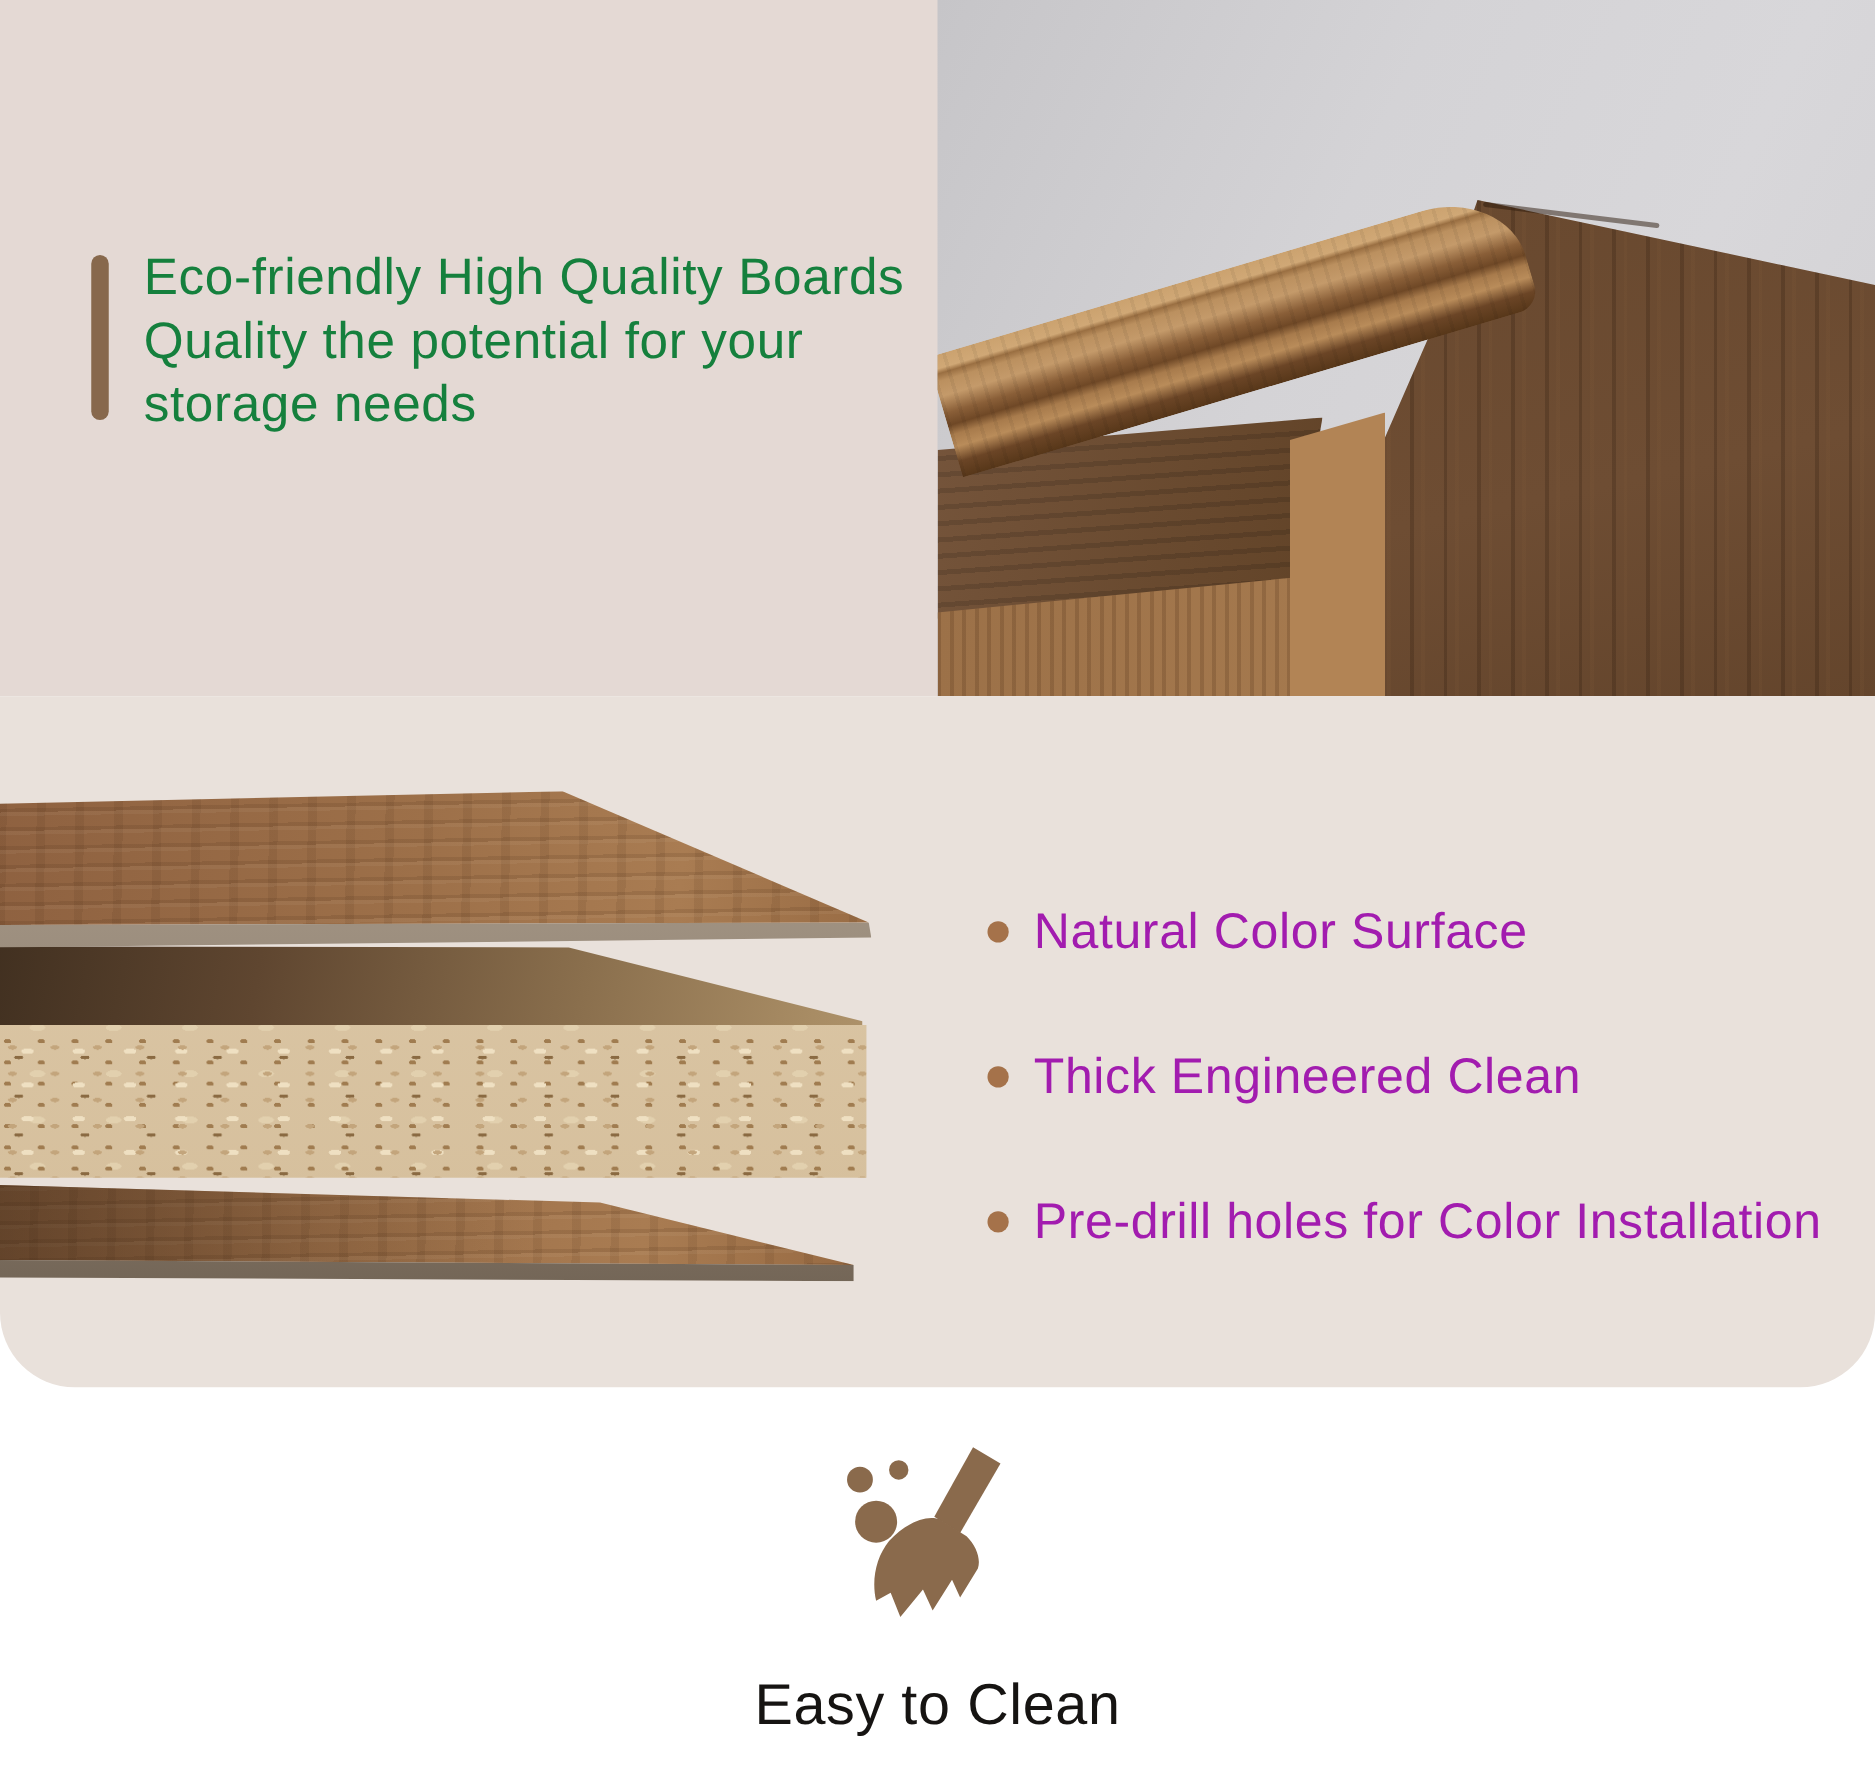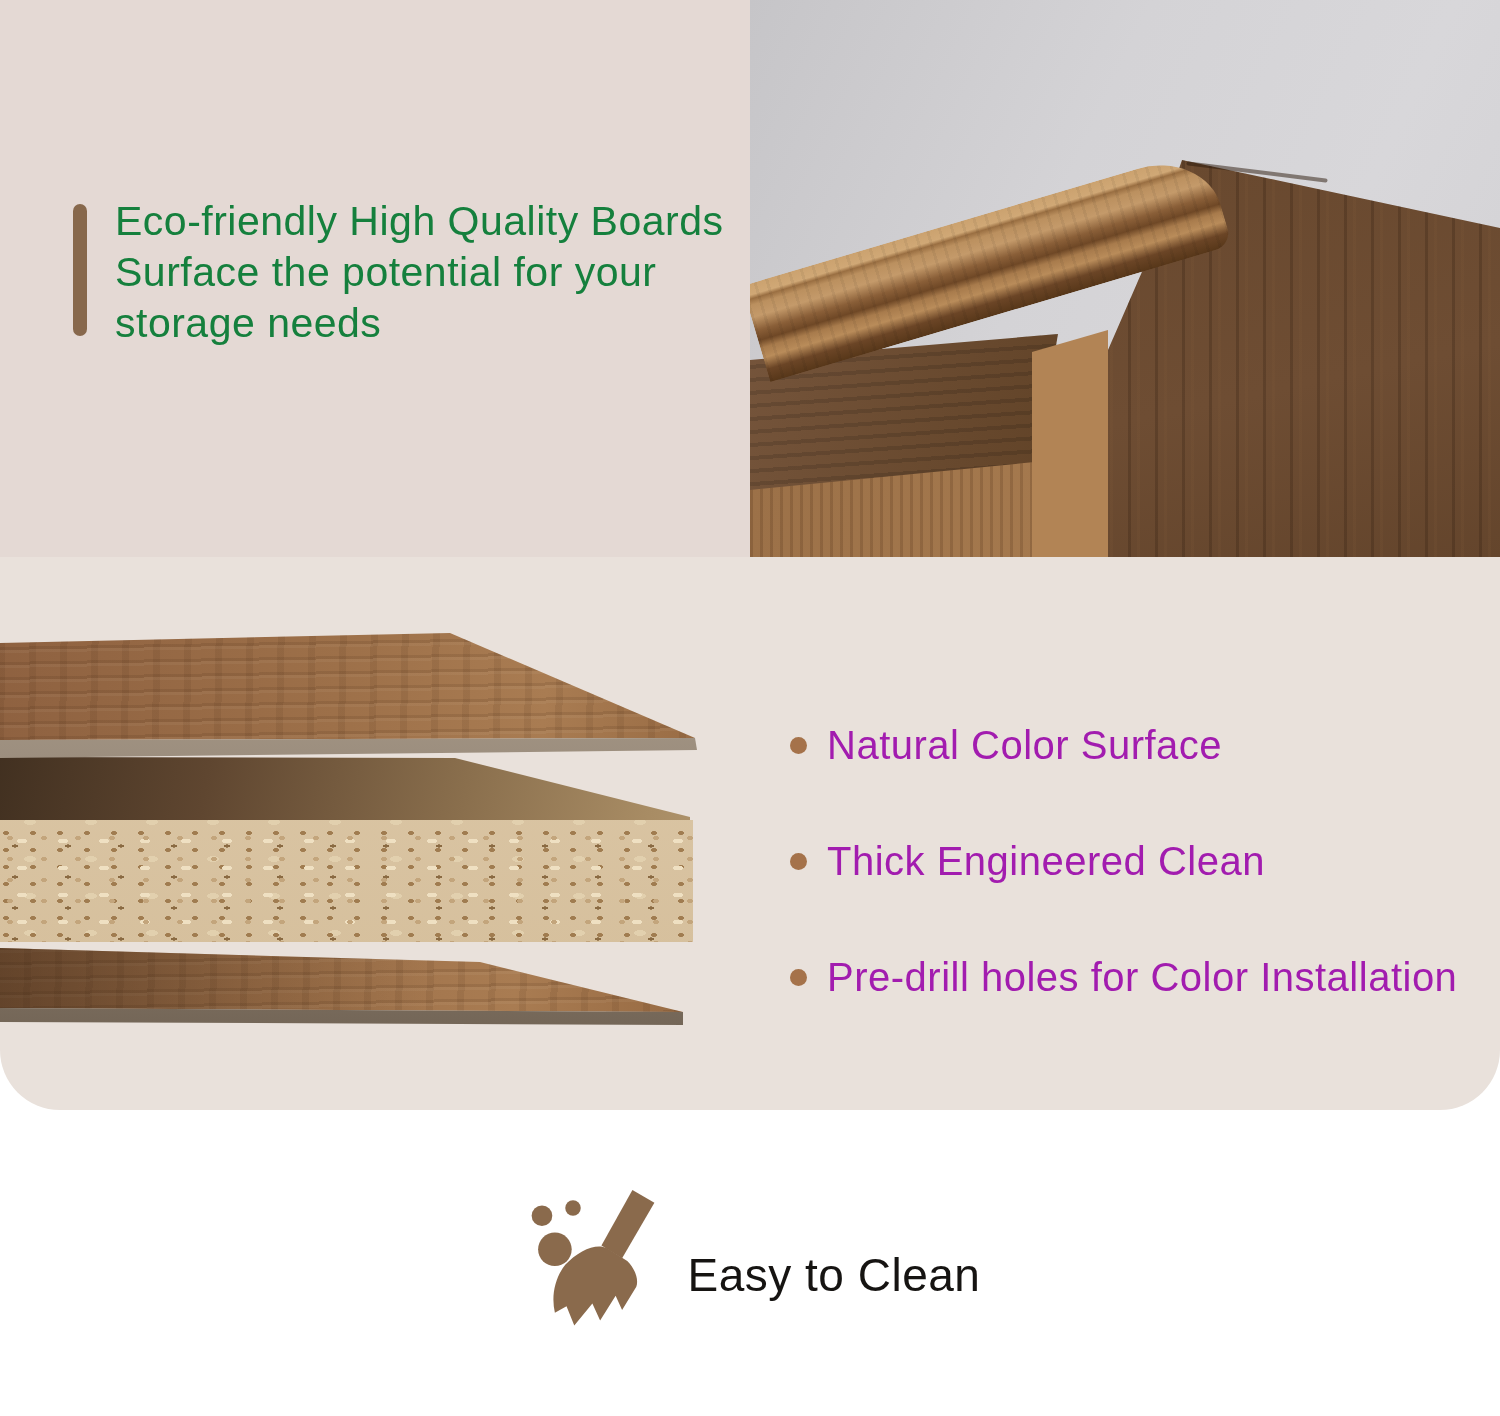--- a/index.html
+++ b/index.html
@@ -96,36 +96,36 @@
   .edge-bottom{clip-path:polygon(0 451px,683px 455px,683px 468px,0 465px);}
 
   .features{position:absolute;left:790px;top:160px;}
   .feature{display:flex;align-items:center;height:56px;margin-bottom:60px;}
   .feature .dot{width:17px;height:17px;border-radius:50%;background:#a5724a;margin-right:20px;flex:0 0 auto;}
   .feature .ftext{font-size:40px;color:#a21caf;letter-spacing:.5px;white-space:nowrap;}
 
   
   .section-bottom{position:absolute;left:0;top:1110px;width:1500px;height:306px;background:#ffffff;}
   .perks{position:absolute;left:0;top:40px;width:1500px;display:flex;justify-content:center;align-items:flex-end;gap:95px;}
-  .perk{display:flex;flex-direction:row;align-items:center;justify-content:space-between;height:240px;}
+  .perk{display:flex;flex-direction:column;align-items:center;justify-content:space-between;height:240px;}
   .perk .icon-box{height:178px;display:flex;align-items:center;justify-content:center;}
   .perk .plabel{font-size:46px;color:#161412;letter-spacing:.5px;margin-top:10px;white-space:nowrap;}
   .icon-svg{display:block;}
 </style>
 </head>
 <body>
 
 <div class="page">
 
   <div class="section-top">
     <div class="headline-block">
       <div class="accent-bar"></div>
       <div class="headline">
         <span class="hl">Eco-friendly High Quality Boards</span>
-        <span class="hl">Surface the potential for your</span>
+        <span class="hl">Quality the potential for your</span>
         <span class="hl">storage needs</span>
       </div>
     </div>
 
     <div class="photo">
       <div class="ph-layer ph-panel"></div>
       <div class="ph-layer ph-soffit"></div>
       <div class="ph-layer ph-bottomstrip"></div>
       <div class="ph-layer ph-stile"></div>
       <div class="ph-molding"></div>

